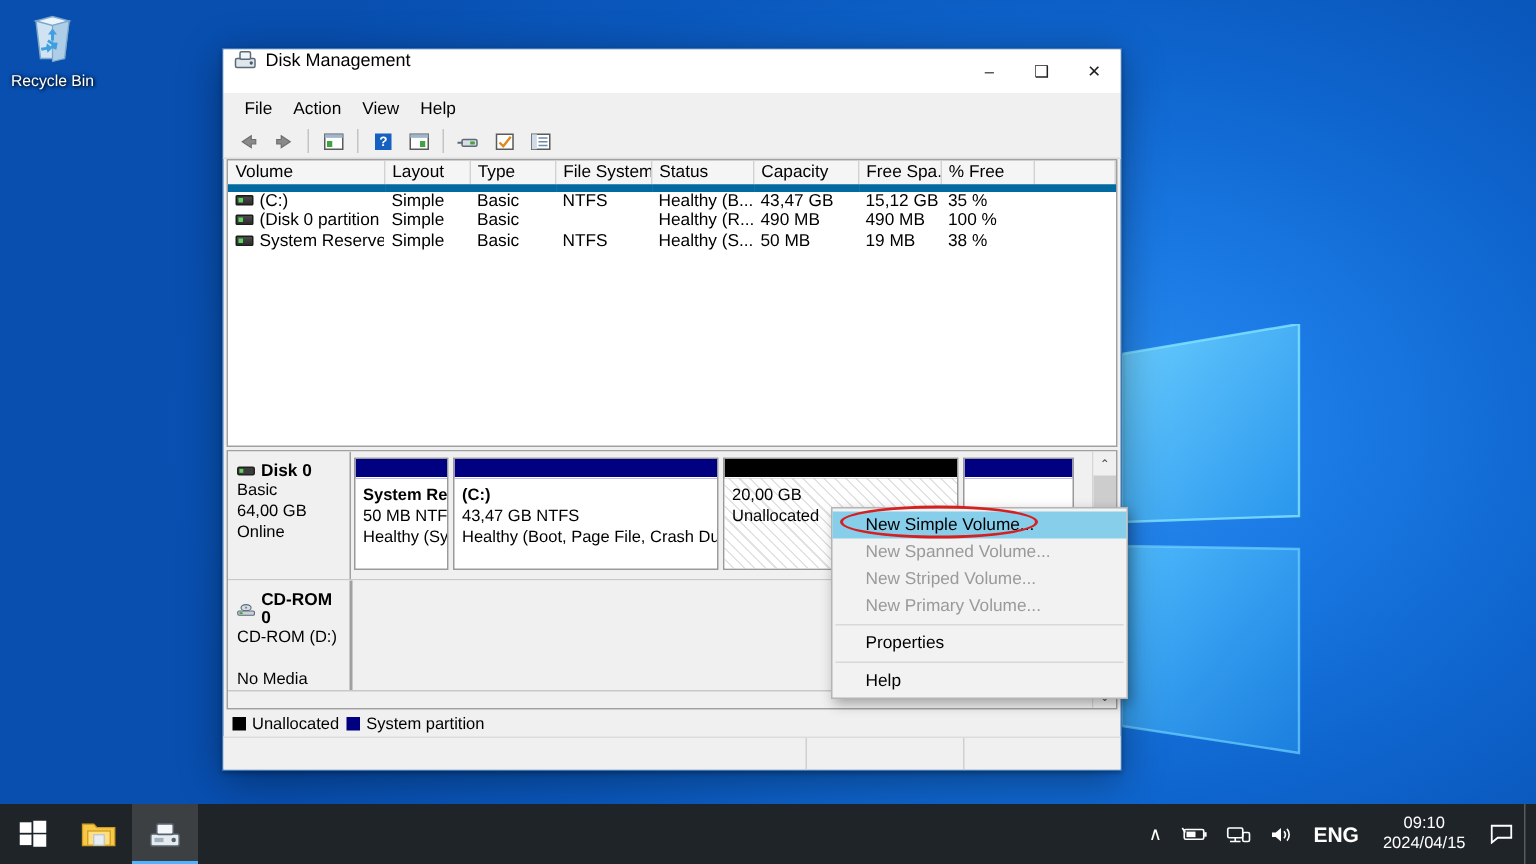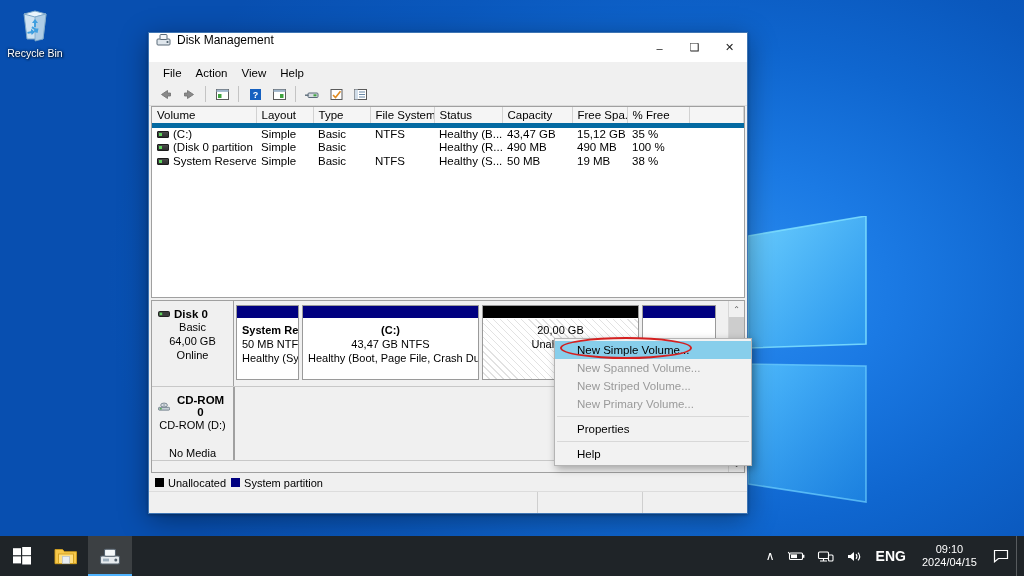--- a/index.html
+++ b/index.html
@@ -89,21 +89,21 @@
   }
   .vol-icon:after {
     content: ""; position: absolute; left: 1px; top: 1px; width: 3px; height: 3px; background: #5fd35f;
   }
 
   
   .gfx-pane {
     margin: 2px 2px 0 2px; background: #fff; border: 1px solid #a0a0a0;
     flex: 1 1 auto; display: flex; overflow: hidden; position: relative;
   }
-  .gfx-scroll { flex: 1 1 auto; overflow: hidden; background: #f0f0f0; text-align: center; }
+  .gfx-scroll { flex: 1 1 auto; overflow: hidden; background: #f0f0f0; }
   .disk-row { display: flex; border-bottom: 1px solid #c8c8c8; background: #f0f0f0; }
   .disk-head {
     width: 82px; flex: 0 0 82px; padding: 7px 6px 6px 6px;
     border-right: 1px solid #a0a0a0; background: #f0f0f0; font-size: 11px; color: #000;
     cursor: default;
   }
   .disk-head .dh-title { font-weight: bold; font-size: 11.5px; display: flex; align-items: center; gap: 4px; }
   .disk-head .dh-line { line-height: 14px; }
   .disk-body { flex: 1 1 auto; display: flex; padding: 4px 2px 6px 2px; gap: 3px; background: #f0f0f0; }
 

